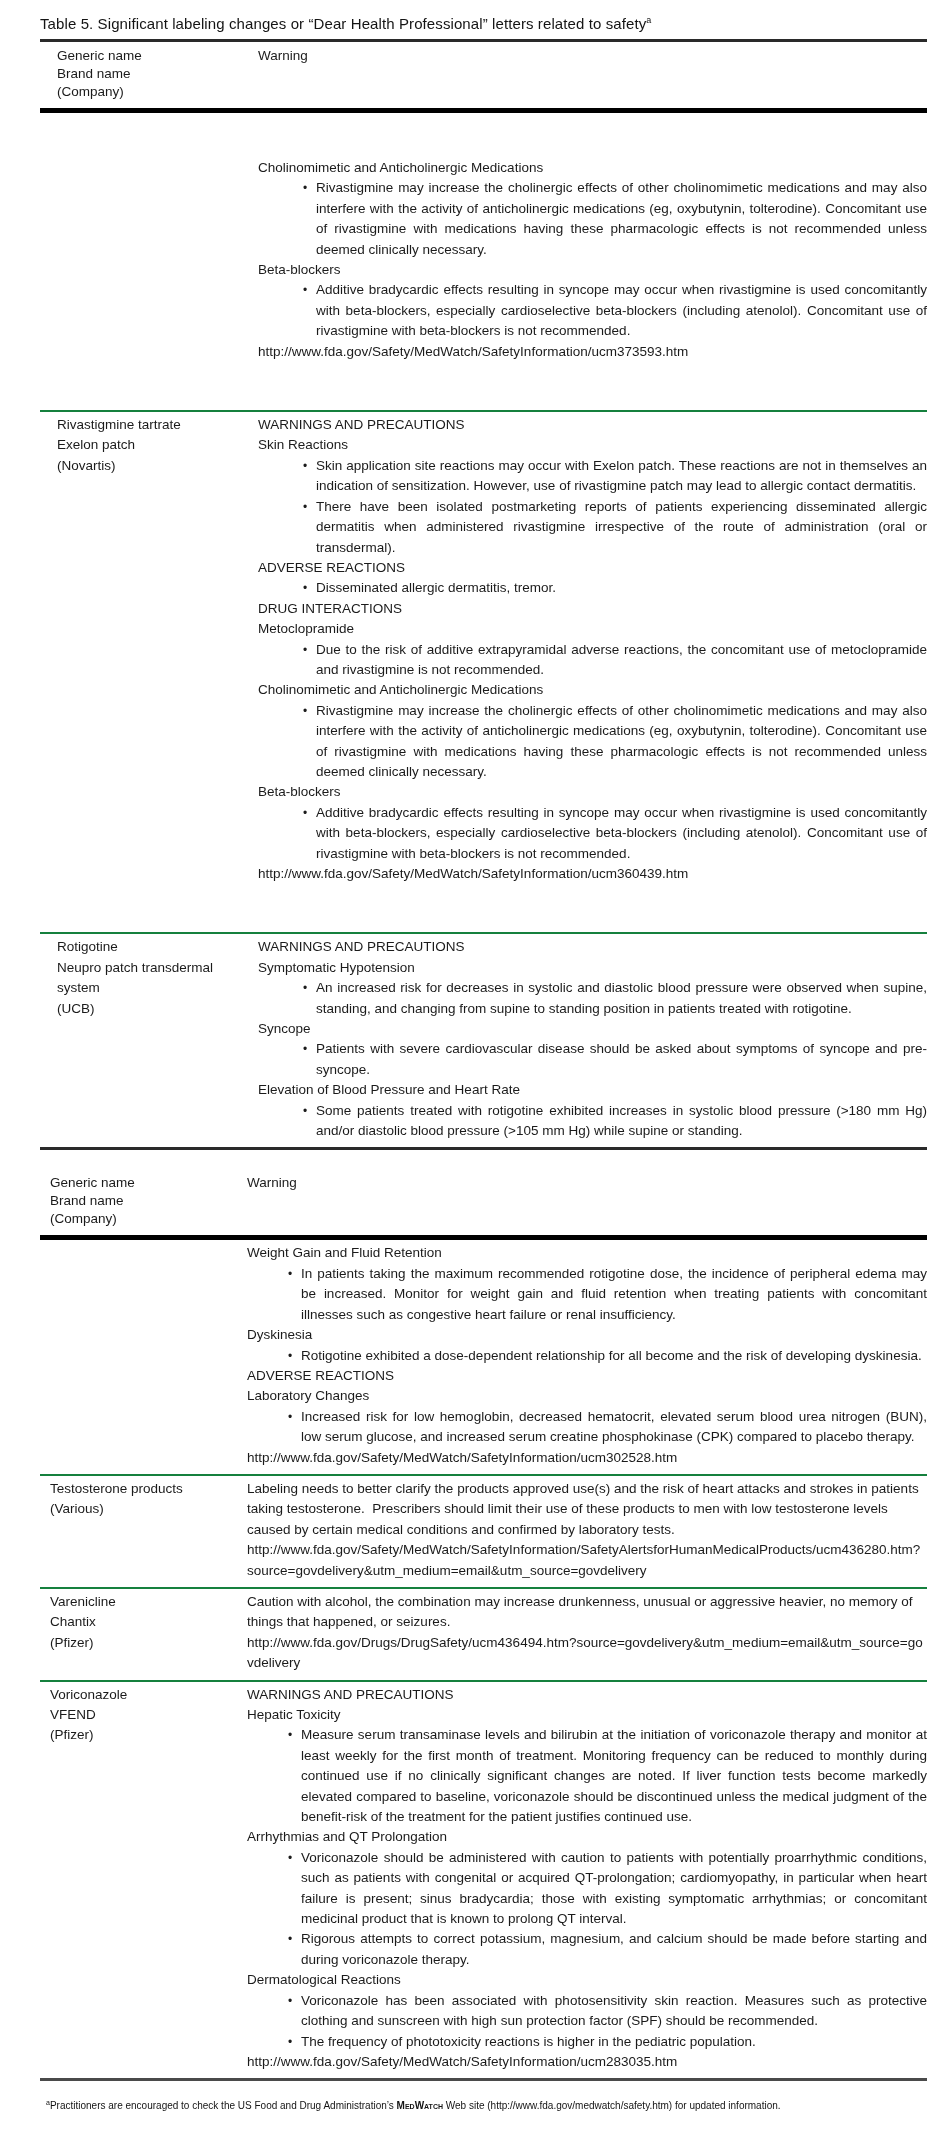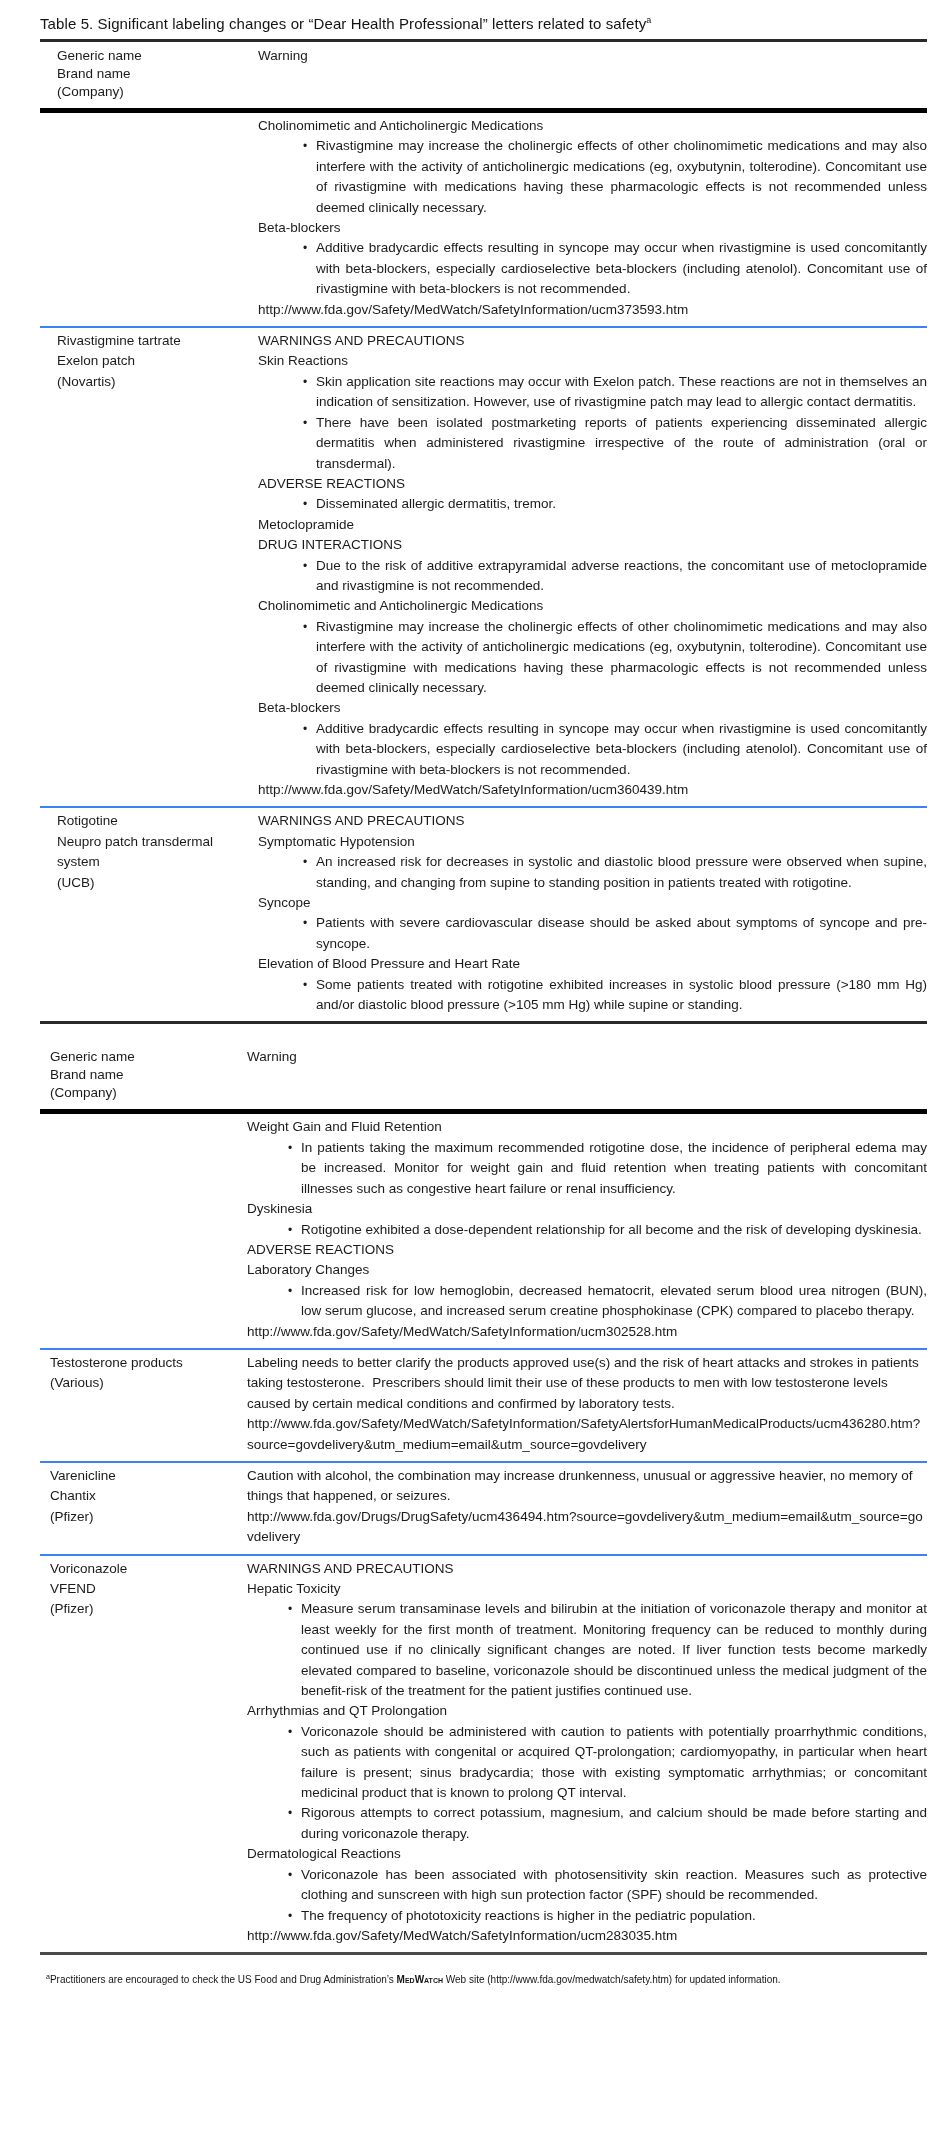--- a/index.html
+++ b/index.html
@@ -14,23 +14,23 @@
   .tbl{border-top:3px solid #2a2a2a;}
   .part1{border-bottom:3px solid #2a2a2a;}
   .part2{border-bottom:3px solid #4a4a4a;}
   .phead{display:grid;border-bottom:5px solid #000000;padding:5px 0 7px 0;}
   .part1 .phead{grid-template-columns:218px 1fr;}
   .part2 .phead{grid-template-columns:207px 1fr;padding-top:24px;}
   .hline{font-size:13.5px;line-height:18px;color:#1b1b1b;}
   .part1 .cL{padding-left:17px;padding-right:10px;}
   .part2 .cL{padding-left:10px;padding-right:10px;}
   .row{display:grid;padding:3px 0 6px 0;}
-  .part1 .row{grid-template-columns:218px 1fr;}
+  .part1 .row{grid-template-columns:218px 1fr;margin-top:42px;}
   .part2 .row{grid-template-columns:207px 1fr;}
-  .row + .row{border-top:2px solid #3b82f6;}
+  .row + .row{border-top:2px solid #15803d;}
   .dline{font-size:13.5px;line-height:20.4px;}
   .witem{font-size:13.5px;line-height:20.4px;color:#1b1b1b;}
   .heading{text-align:left;}
   .bullet{position:relative;padding-left:58px;text-align:justify;}
   .part2 .bullet{padding-left:54px;}
   .mk{position:absolute;left:45px;top:0;line-height:20.4px;font-size:12px;}
   .part2 .mk{left:41px;}
   .url{word-break:break-all;}
   .para{white-space:pre-wrap;}
   .footnote{font-size:10px;color:#141414;padding:15px 0 0 6px;line-height:13px;}
@@ -71,22 +71,22 @@
               <div class="dline">Exelon patch</div>
               <div class="dline">(Novartis)</div>
             </div>
             <div class="cW">
               <div class="witem heading">WARNINGS AND PRECAUTIONS</div>
               <div class="witem heading">Skin Reactions</div>
               <div class="witem bullet"><span class="mk">•</span><span class="btext">Skin application site reactions may occur with Exelon patch. These reactions are not in themselves an indication of sensitization. However, use of rivastigmine patch may lead to allergic contact dermatitis.</span></div>
               <div class="witem bullet"><span class="mk">•</span><span class="btext">There have been isolated postmarketing reports of patients experiencing disseminated allergic dermatitis when administered rivastigmine irrespective of the route of administration (oral or transdermal).</span></div>
               <div class="witem heading">ADVERSE REACTIONS</div>
               <div class="witem bullet"><span class="mk">•</span><span class="btext">Disseminated allergic dermatitis, tremor.</span></div>
+              <div class="witem heading">DRUG INTERACTIONS</div>
               <div class="witem heading">Metoclopramide</div>
-              <div class="witem heading">DRUG INTERACTIONS</div>
               <div class="witem bullet"><span class="mk">•</span><span class="btext">Due to the risk of additive extrapyramidal adverse reactions, the concomitant use of metoclopramide and rivastigmine is not recommended.</span></div>
               <div class="witem heading">Cholinomimetic and Anticholinergic Medications</div>
               <div class="witem bullet"><span class="mk">•</span><span class="btext">Rivastigmine may increase the cholinergic effects of other cholinomimetic medications and may also interfere with the activity of anticholinergic medications (eg, oxybutynin, tolterodine). Concomitant use of rivastigmine with medications having these pharmacologic effects is not recommended unless deemed clinically necessary.</span></div>
               <div class="witem heading">Beta-blockers</div>
               <div class="witem bullet"><span class="mk">•</span><span class="btext">Additive bradycardic effects resulting in syncope may occur when rivastigmine is used concomitantly with beta-blockers, especially cardioselective beta-blockers (including atenolol). Concomitant use of rivastigmine with beta-blockers is not recommended.</span></div>
               <div class="witem url">http://www.fda.gov/Safety/MedWatch/SafetyInformation/ucm360439.htm</div>
             </div>
           </div>
           <div class="row">
             <div class="cL">

